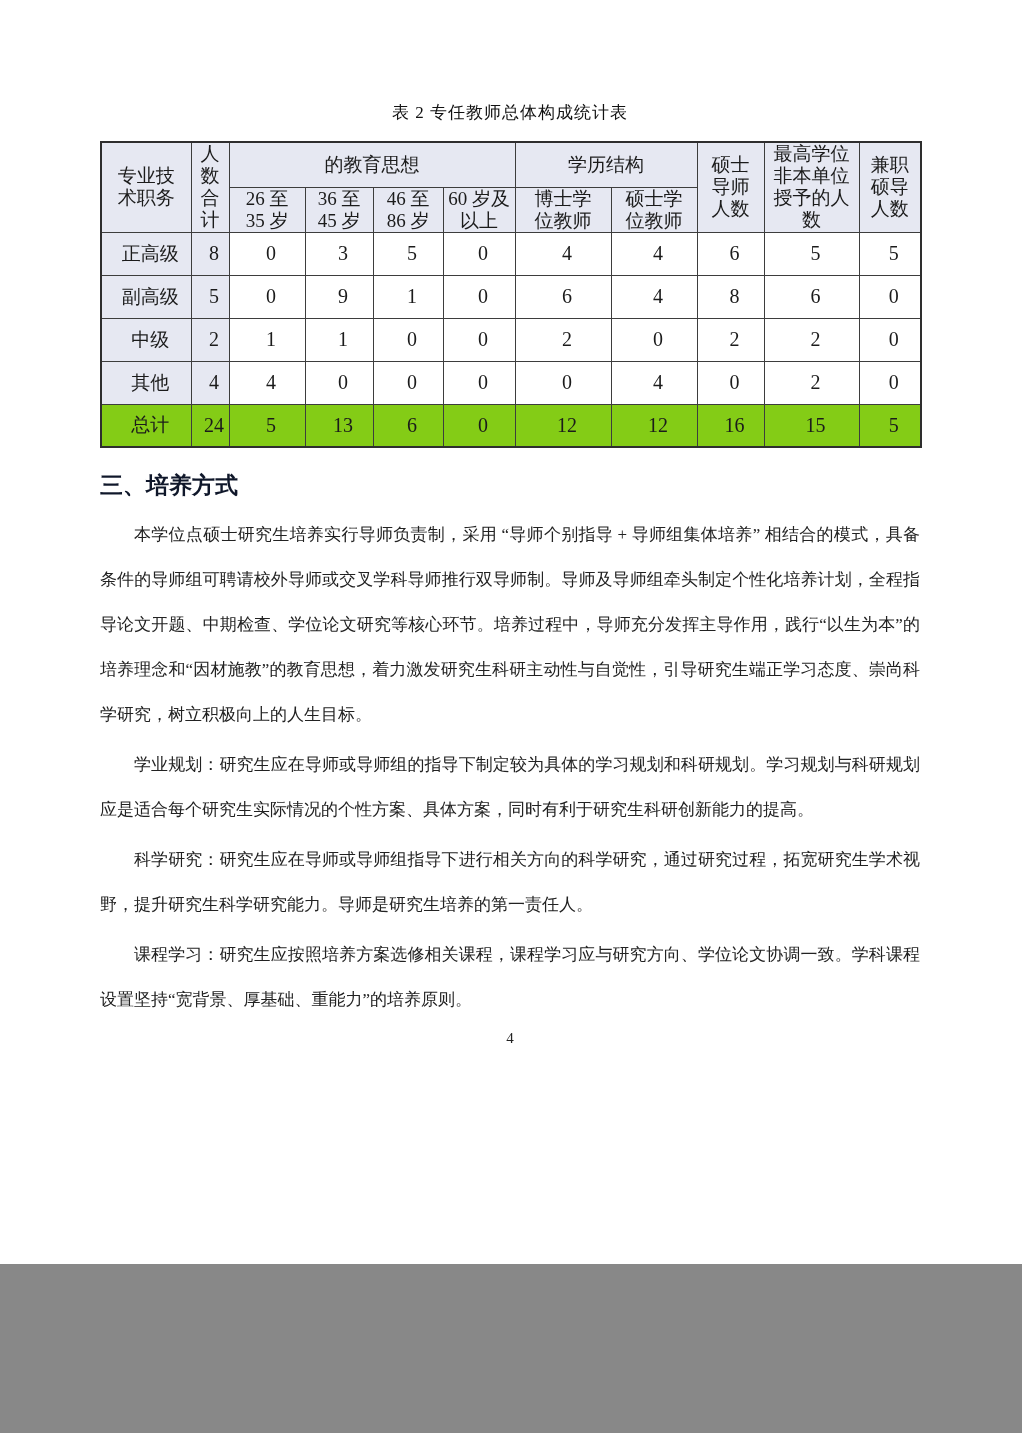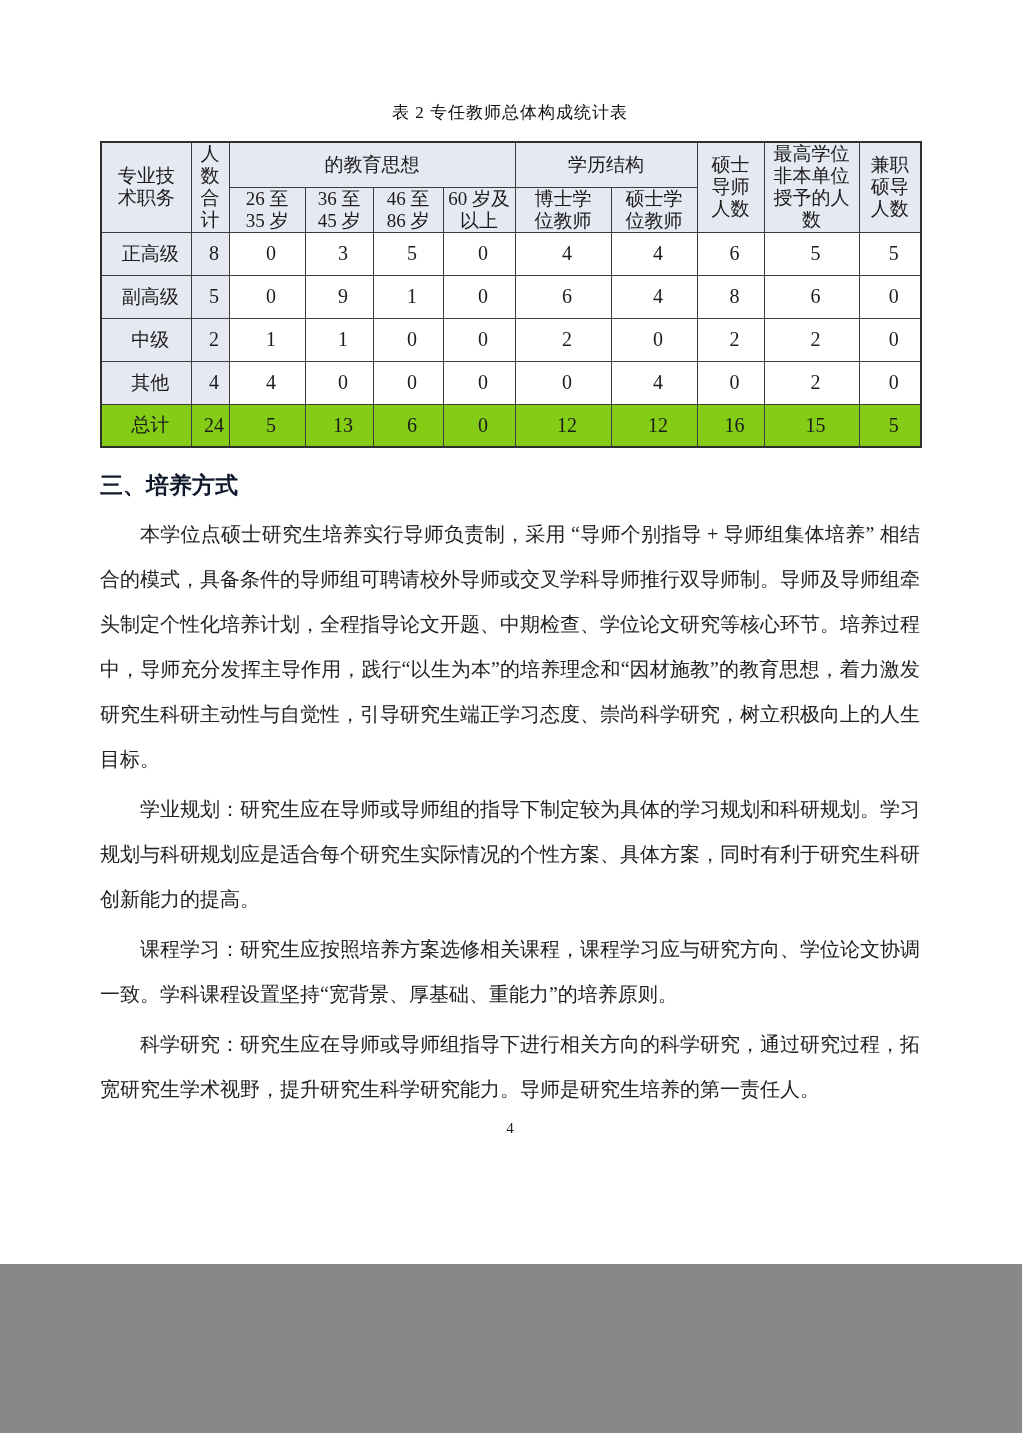--- a/index.html
+++ b/index.html
@@ -52,21 +52,21 @@
   .sec-heading {
     margin-top: 22px;
     font-family: "Liberation Sans", "DejaVu Sans", sans-serif;
     font-weight: 700;
     font-size: 23px;
     line-height: 30px;
     color: #0f172a;
   }
   .bodytext { margin-top: 12px; }
   .bodytext p {
-    font-size: 20px;
+    font-size: 17px;
     line-height: 45px;
     text-align: justify;
     text-indent: 2em;
     color: #222;
     margin-bottom: 5px;
   }
   .page-number {
     margin-top: 8px;
     text-align: center;
     font-size: 15px;
@@ -197,19 +197,19 @@
         <td>5</td>
       </tr>
     </tbody>
   </table>
 
   <h2 class="sec-heading">三、培养方式</h2>
 
   <div class="bodytext">
     <p>本学位点硕士研究生培养实行导师负责制，采用 “导师个别指导 + 导师组集体培养” 相结合的模式，具备条件的导师组可聘请校外导师或交叉学科导师推行双导师制。导师及导师组牵头制定个性化培养计划，全程指导论文开题、中期检查、学位论文研究等核心环节。培养过程中，导师充分发挥主导作用，践行“以生为本”的培养理念和“因材施教”的教育思想，着力激发研究生科研主动性与自觉性，引导研究生端正学习态度、崇尚科学研究，树立积极向上的人生目标。</p>
     <p>学业规划：研究生应在导师或导师组的指导下制定较为具体的学习规划和科研规划。学习规划与科研规划应是适合每个研究生实际情况的个性方案、具体方案，同时有利于研究生科研创新能力的提高。</p>
+    <p>科学研究：研究生应在导师或导师组指导下进行相关方向的科学研究，通过研究过程，拓宽研究生学术视野，提升研究生科学研究能力。导师是研究生培养的第一责任人。</p>
     <p>课程学习：研究生应按照培养方案选修相关课程，课程学习应与研究方向、学位论文协调一致。学科课程设置坚持“宽背景、厚基础、重能力”的培养原则。</p>
-    <p>科学研究：研究生应在导师或导师组指导下进行相关方向的科学研究，通过研究过程，拓宽研究生学术视野，提升研究生科学研究能力。导师是研究生培养的第一责任人。</p>
   </div>
 
   <div class="page-number">4</div>
 
 </div>
 
 </body></html>

